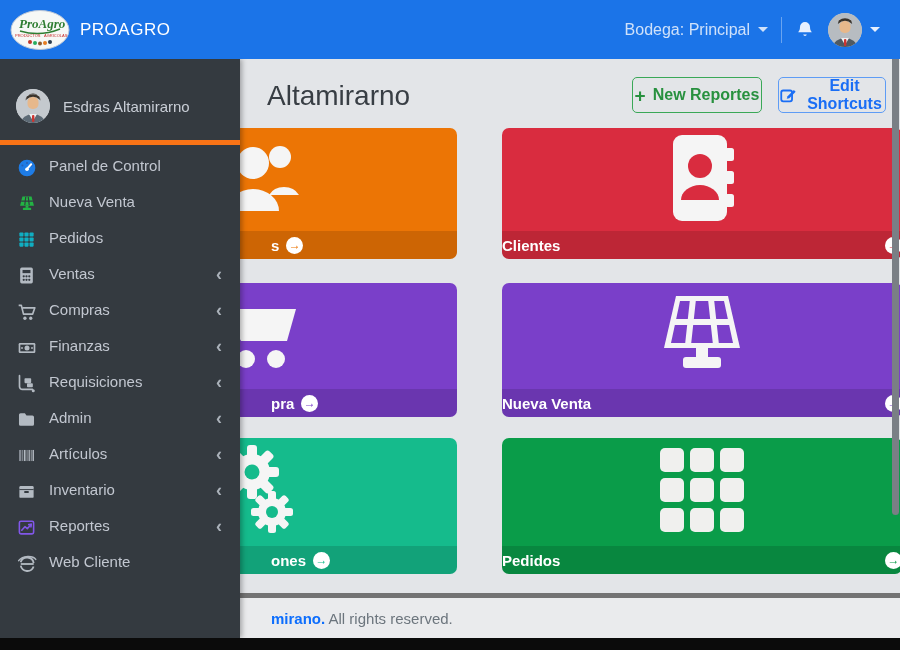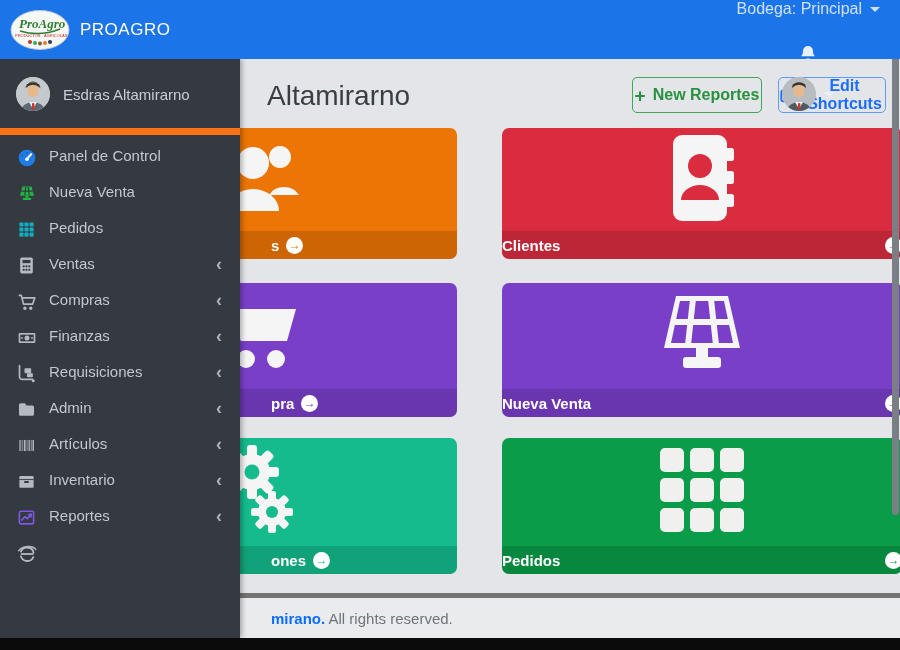--- a/index.html
+++ b/index.html
@@ -15,36 +15,36 @@
     position:absolute; left:0; top:0; width:900px; height:59px;
     background:#1b74e8; z-index:50; display:flex; align-items:center;
   }
   .brand-block {
     width:240px; height:59px; display:flex; align-items:center; gap:10px;
     padding-left:10px; flex:none; cursor:pointer;
   }
   .brand-text { color:#fff; font-size:17px; letter-spacing:.5px; font-weight:400; }
   .nav-right {
     position:absolute; right:20px; top:0; height:59px;
-    display:flex; align-items:center; gap:13px;flex-direction:column;
+    display:flex; align-items:center; gap:13px;
   }
   .bodega { display:flex; align-items:center; gap:8px; color:#cfe1fa; font-size:16px; cursor:pointer; }
   .caret { width:0; height:0; border-left:5px solid transparent; border-right:5px solid transparent; border-top:5px solid #cfe1fa; }
   .nav-divider { width:1px; height:26px; background:rgba(255,255,255,.35); }
   .avatar-wrap { width:34px; height:34px; border-radius:50%; overflow:hidden; background:#c4c9ce; flex:none; }
   .avatar-caret { border-top-color:#e8f0fe; }
 
   
   .sidebar {
     position:absolute; left:0; top:59px; width:240px; height:579px;
     background:#343a40; z-index:40; box-shadow:2px 0 5px rgba(0,0,0,.3);
   }
   .user-panel {
     display:flex; align-items:center; gap:13px;
-    padding:18px 10px 17px 16px; border-bottom:7px solid #f97316;
+    padding:30px 10px 17px 16px; border-bottom:5px solid #f97316;
   }
   .user-name { color:#c9ced6; font-size:15px; }
   .menu { list-style:none; padding-top:12px; }
   .menu li {
     height:36px; display:flex; align-items:flex-start; gap:12px;
     padding:0 12px 0 16px; color:#c2c7d0; font-size:15px; cursor:pointer;
   }
   .mi { width:21px; height:21px; flex:none; display:flex; align-items:center; justify-content:center; }
   .mlabel { flex:1; }
   .chev { color:#aab1b9; font-size:18px; font-weight:bold; line-height:1; padding-right:6px; }
@@ -419,20 +419,21 @@
       <span class="chev">‹</span>
     </li>
     <li>
       <span class="mi">
         <svg width="20" height="20" viewBox="0 0 24 24">
           <path d="M4.5 14 a8 8 0 0 0 15.4 1 M20 11 a8 8 0 0 0 -15.6 -1" fill="none" stroke="#b3bac2" stroke-width="2.2"></path>
           <path d="M4.5 12 h15.5" stroke="#b3bac2" stroke-width="2.2"></path>
           <path d="M2 8 C7 1.5, 19 1.5, 22.5 6.5" fill="none" stroke="#b3bac2" stroke-width="1.8" stroke-linecap="round"></path>
         </svg>
       </span>
+      <span class="mlabel">Web Cliente</span>
     </li>
   </ul>
 </div>
 <div class="sb-scroll"></div>
 
 <div class="navbar">
   <div class="brand-block">
     <span style="display:flex;">
       <svg width="60" height="42" viewBox="0 0 60 42">
         <ellipse cx="30" cy="21" rx="29" ry="19.5" fill="#f6f8f6" stroke="#b9c6d8" stroke-width="1"></ellipse>

